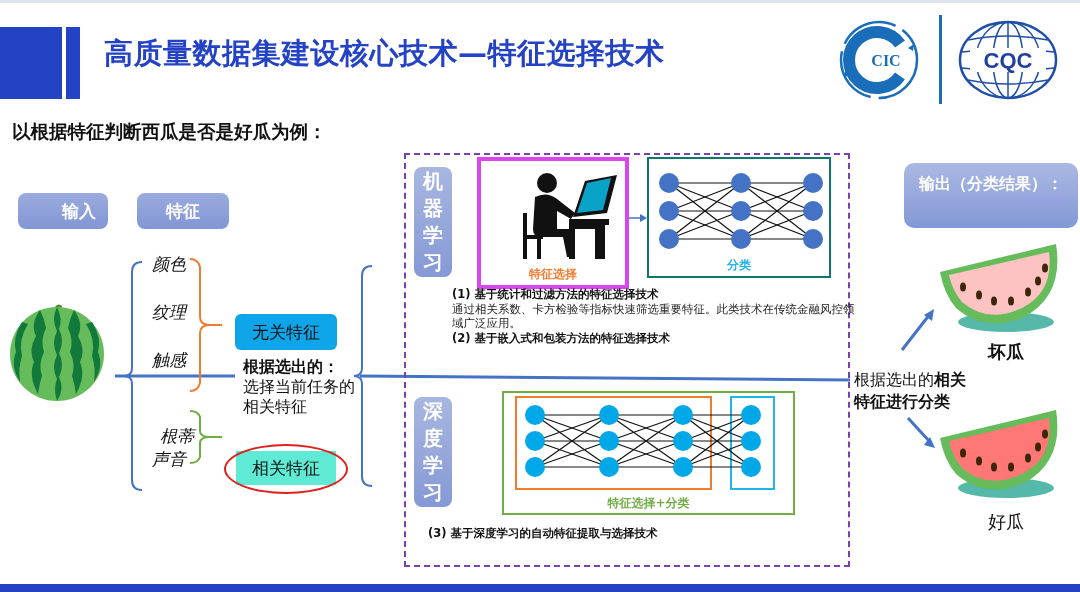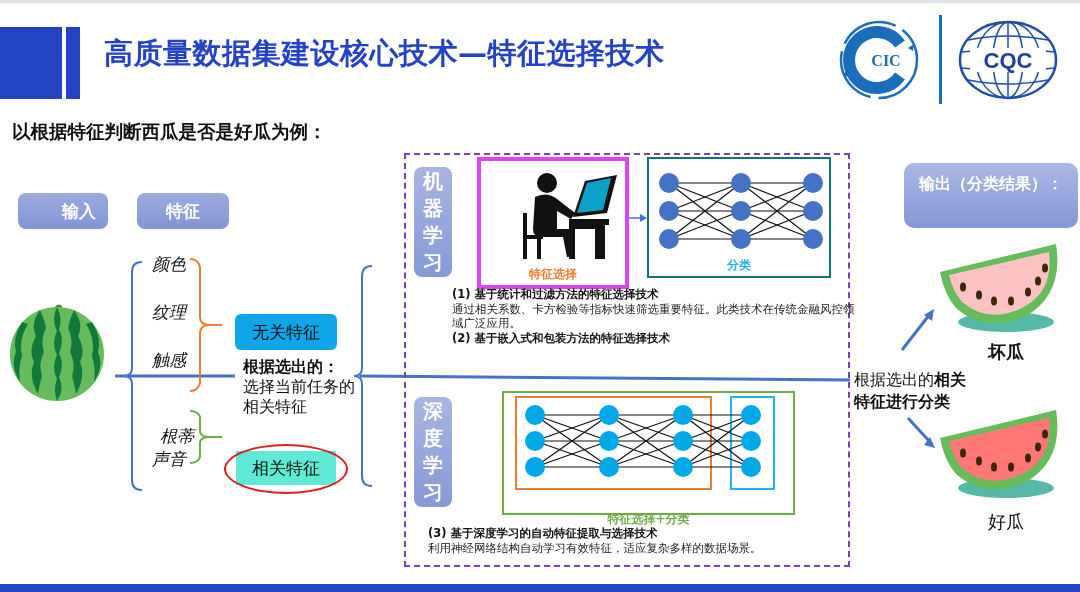--- a/index.html
+++ b/index.html
@@ -27,21 +27,21 @@
   .vpill-dl { left: 414px; top: 397px; height: 110px; }
   .ml-sel { left: 477px; top: 157px; width: 152px; height: 132px; border: 4px solid #d946ef; }
   .ml-sel-label { position:absolute; left:0; bottom: 2px; width:100%; text-align:center; color:#ed7d31; font-weight:bold; font-size:12px; }
   .ml-cls { left: 647px; top: 157px; width: 184px; height: 121px; border: 2px solid #0f766e; }
   .ml-cls-label { position:absolute; left:0; bottom: 2px; width:100%; text-align:center; color:#1fb4ea; font-weight:bold; font-size:12px; }
   .desc { font-size: 11.5px; line-height: 14.5px; color: #222; }
   .desc b { color: #111; }
   .dl-outer { left: 502px; top: 391px; width: 293px; height: 124px; border: 2px solid #70ad47; }
   .dl-sel { left: 515px; top: 396px; width: 197px; height: 94px; border: 2px solid #ed7d31; }
   .dl-cls { left: 730px; top: 396px; width: 45px; height: 94px; border: 2px solid #1fb4ea; }
-  .dl-label { left: 502px; top: 495px; width: 293px; text-align:center; color:#70ad47; font-weight:bold; font-size:12px;margin-top:16px; }
+  .dl-label { left: 502px; top: 495px; width: 293px; text-align:center; color:#70ad47; font-weight:bold; font-size:12px; }
   .out-pill { left: 904px; top: 163px; width: 174px; height: 65px; border-radius: 10px; background: linear-gradient(#aab8e3, #8398d6); color:#fff; font-weight:bold; font-size: 16px; line-height: 22px; text-align:center; padding-top: 10px; }
   .classify-txt { left: 854px; top: 369px; font-size: 16px; line-height: 22px; white-space: nowrap; }
   .label-bad { left: 988px; top: 340px; font-size: 18px; font-weight: bold; }
   .label-good { left: 988px; top: 510px; font-size: 18px; font-weight: normal; }
   .footer { left: 0; top: 584px; width: 1080px; height: 8px; background: #2342c4; }
   svg { position: absolute; overflow: visible; }
 </style>
 </head>
 <body>
 
@@ -240,21 +240,20 @@
       <circle cx="158" cy="64" r="10"></circle>
     <circle cx="226" cy="12" r="10"></circle>
       <circle cx="226" cy="38" r="10"></circle>
       <circle cx="226" cy="64" r="10"></circle>
   </g>
 </svg>
 <div class="abs dl-label">特征选择+分类</div>
 
 <div class="abs desc" style="left:428px;top:526px;width:412px;">
   <div><b>(3) 基于深度学习的自动特征提取与选择技术</b></div>
-  <div>利用神经网络结构自动学习有效特征，适应复杂多样的数据场景。</div>
 </div>
 
 <div class="abs out-pill">
   <div>输出（分类结果）：</div>
 </div>
 
 <div class="abs classify-txt">
   <div><span>根据选出的</span><b>相关</b></div>
   <div><b>特征进行分类</b></div>
 </div>

